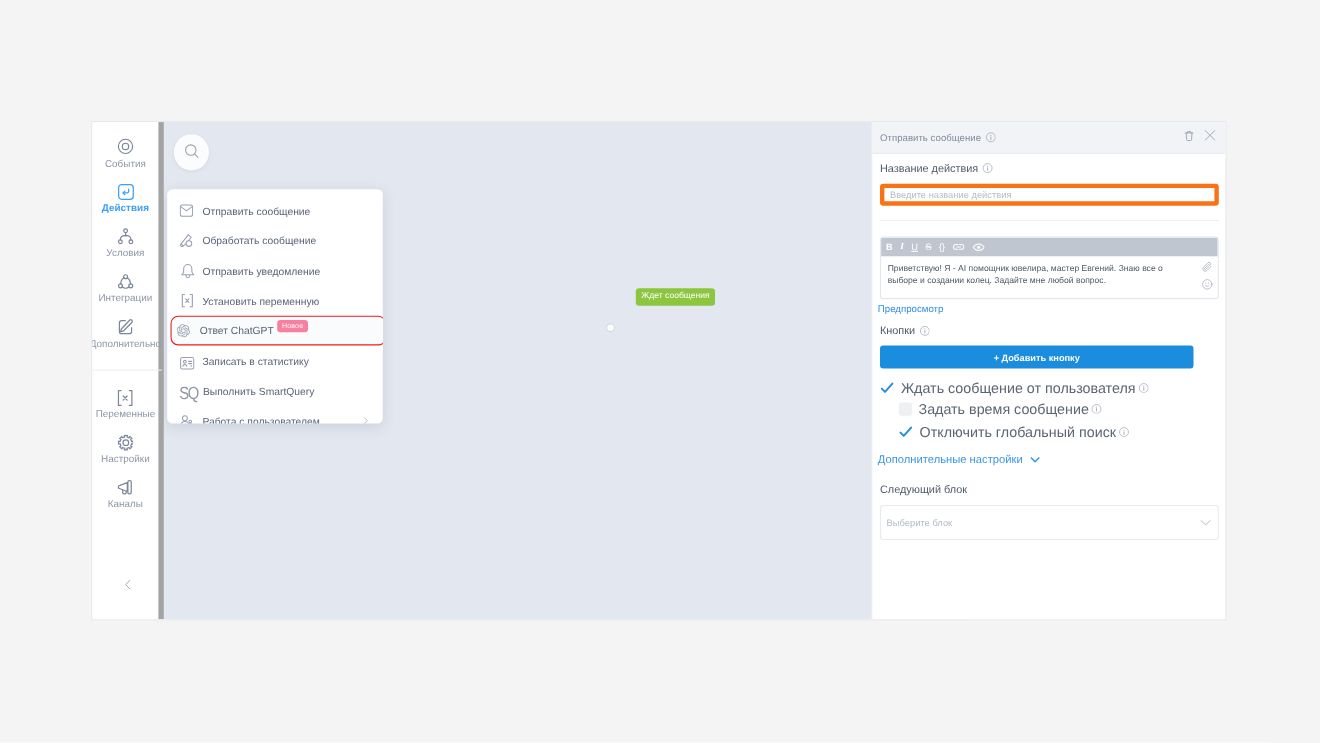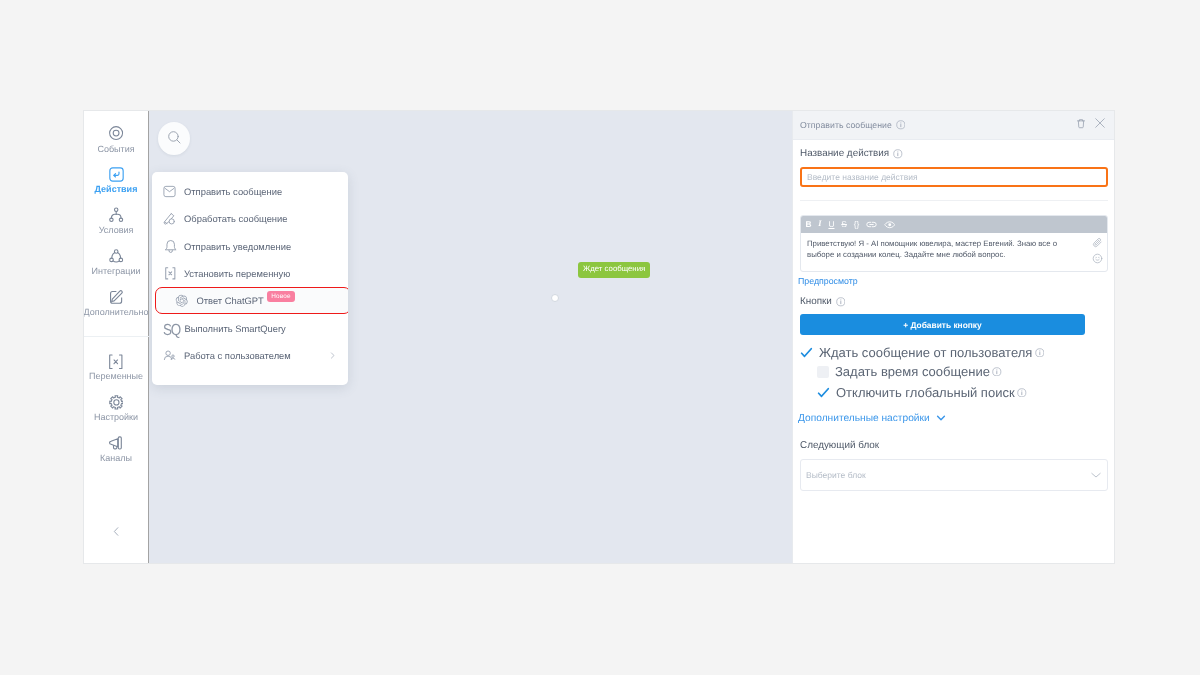--- a/index.html
+++ b/index.html
@@ -6,21 +6,21 @@
   *{box-sizing:border-box;margin:0;padding:0;}
   html,body{width:1200px;height:675px;overflow:hidden;}
   body{background:#f4f4f4;font-family:"Liberation Sans",sans-serif;
        -webkit-font-smoothing:antialiased;text-rendering:geometricPrecision;}
 
   .app{position:absolute;left:84px;top:111px;width:1030px;height:452px;
        background:#fff;display:block;overflow:hidden;box-shadow:0 0 0 1px rgba(200,205,212,.30);}
 
   
   .sidebar{position:absolute;left:0;top:0;width:65px;height:452px;background:#fff;
-           border-right:1px solid #a3a3a3;display:flex;flex-direction:column;align-items:center;}
+           border-right:5px solid #a3a3a3;display:flex;flex-direction:column;align-items:center;}
   .sb-item{width:65px;height:40.8px;display:flex;flex-direction:column;align-items:center;
            cursor:pointer;}
   .sb-icon{height:15px;display:flex;align-items:center;justify-content:center;color:#7b8698;}
   .sb-icon>svg{flex:none;}
   .sb-label{font-size:9px;color:#8d96a6;margin-top:3.5px;letter-spacing:0;white-space:nowrap;line-height:1;}
   .sb-item.active .sb-icon{color:#3ba0f2;}
   .sb-item.active .sb-label{color:#3ba0f2;font-weight:bold;}
   .sb-div{width:65px;height:1px;background:#ecf0f3;margin:6px 0 17px;}
   .sb-collapse{position:absolute;left:0;bottom:20px;width:65px;display:flex;justify-content:center;
                color:#9aa3b2;cursor:pointer;}
@@ -32,21 +32,21 @@
               background:#fbfcfd;display:flex;align-items:center;justify-content:center;
               box-shadow:0 1px 3px rgba(80,95,120,.10);cursor:pointer;color:#9aa2ae;}
 
   
   .menu{position:absolute;left:3px;top:61px;width:196px;background:#fff;border-radius:5px;
         box-shadow:0 3px 12px rgba(70,85,110,.15);overflow:hidden;height:213px;}
   .mi{height:27.3px;display:flex;align-items:center;padding:0 12px 0 10.5px;position:relative;cursor:pointer;}
   .mi-icon{width:14px;height:14px;display:flex;align-items:center;justify-content:flex-start;color:#98a1b0;flex:none;overflow:visible;}
   .mi-icon>svg{flex:none;}
   .mi-label{font-size:9.4px;color:#5a6476;margin-left:7.5px;white-space:nowrap;}
-  .mi.hl{border:1.9px solid #ee1a1a;border-radius:7px;height:27.3px;margin:0 0 0 3px;width:196px;padding-left:19px;background:#fafbfc;box-sizing:border-box;}
+  .mi.hl{border:1.9px solid #ee1a1a;border-radius:7px;height:27.3px;margin:0 0 0 3px;width:196px;padding-left:4px;background:#fafbfc;box-sizing:border-box;}
   .mi-badge{display:inline-block;background:#f97fa0;color:#fff;font-size:6.4px;
             border-radius:3px;padding:2.2px 4.5px 2.2px;margin-left:3px;line-height:1;
             position:relative;top:-4px;letter-spacing:.15px;}
   .mi-chev{position:absolute;right:11px;color:#a8b0bd;display:flex;}
 
   
   .node{position:absolute;left:291px;top:160px;width:230px;height:26px;background:#fff;
         border-radius:3.5px;box-shadow:0 1px 4px rgba(70,85,110,.18);display:flex;
         align-items:center;padding:0 6px 0 8px;z-index:2;}
   .node-icon{color:#96a0ae;display:flex;align-items:center;flex:none;}
@@ -58,22 +58,22 @@
             background:#fff;border:1px solid #d2d8e0;z-index:4;}
 
   
   .panel{position:absolute;left:708px;top:0;width:322px;height:452px;background:#fff;
          border-left:1px solid #e7eaee;}
   .ph{height:29px;background:#f1f3f6;display:flex;align-items:center;padding:0 7px 0 7px;
       border-bottom:1px solid #e9ecf1;}
   .ph-title{font-size:8.7px;color:#828c9e;letter-spacing:.05px;}
   .ph-actions{margin-left:auto;display:flex;align-items:center;gap:8px;color:#9aa3b2;padding-right:1px;}
   .pbody{padding:0 11px;}
-  .flabel{font-size:9.9px;color:#4f5968;display:flex;align-items:flex-end;gap:4px;}
-  .finput{height:20px;border:2px solid #f97316;border-radius:3px;
+  .flabel{font-size:9.9px;color:#4f5968;display:flex;align-items:flex-start;gap:4px;}
+  .finput{height:20px;border:4px solid #f97316;border-radius:3px;
           display:flex;align-items:center;padding:0 5px;font-size:8.5px;color:#b4bcc7;}
   .hr{height:1px;background:#eef0f3;}
 
   .editor{border:1px solid #e4e8ee;border-radius:3px;overflow:hidden;}
   .etb{height:17px;background:#bfc6cf;display:flex;align-items:center;gap:6.8px;padding:0 4.5px;color:#fff;
        font-size:8.4px;line-height:1;}
   .etxt{padding:4.5px 28px 7px 6px;font-size:7.8px;color:#4e5766;line-height:1.5;position:relative;min-height:38px;}
   .e-tools{position:absolute;right:4px;top:4px;display:flex;flex-direction:column;gap:5px;color:#aab2be;}
 
   .link{color:#2e8ce6;font-size:8.8px;display:inline-block;cursor:pointer;}
@@ -253,20 +253,32 @@
       <div class="mi hl">
         <span class="mi-icon">
           <svg width="13.2" height="13.2" viewBox="0 0 24 24" fill="currentColor" stroke="none">
             <path d="M21.55 10.2a5.42 5.42 0 0 0-.47-4.46 5.5 5.5 0 0 0-5.92-2.63A5.43 5.43 0 0 0 11.06 1.3a5.5 5.5 0 0 0-5.24 3.8A5.43 5.43 0 0 0 2.2 7.74a5.5 5.5 0 0 0 .68 6.43 5.42 5.42 0 0 0 .46 4.46 5.5 5.5 0 0 0 5.93 2.63 5.42 5.42 0 0 0 4.09 1.82 5.5 5.5 0 0 0 5.25-3.81 5.43 5.43 0 0 0 3.62-2.63 5.5 5.5 0 0 0-.68-6.43zm-8.2 11.46a4.08 4.08 0 0 1-2.62-.94l.13-.07 4.35-2.5a.71.71 0 0 0 .35-.62v-6.12l1.84 1.06a.07.07 0 0 1 .04.05v5.07a4.1 4.1 0 0 1-4.09 4.07zM4.57 18.1a4.07 4.07 0 0 1-.49-2.73l.13.08 4.35 2.51a.71.71 0 0 0 .71 0l5.31-3.06v2.12a.07.07 0 0 1-.03.06l-4.4 2.53a4.1 4.1 0 0 1-5.58-1.5zM3.43 8.45a4.07 4.07 0 0 1 2.13-1.79v5.17a.69.69 0 0 0 .34.6l5.3 3.05-1.84 1.06a.07.07 0 0 1-.06 0l-4.39-2.53a4.1 4.1 0 0 1-1.48-5.56zm15.1 3.5-5.31-3.07 1.84-1.06a.07.07 0 0 1 .06 0l4.39 2.54a4.08 4.08 0 0 1-.63 7.36v-5.17a.7.7 0 0 0-.35-.6zm1.83-2.75-.13-.08-4.34-2.53a.71.71 0 0 0-.72 0L9.87 9.65V7.53a.06.06 0 0 1 .02-.06l4.4-2.53a4.08 4.08 0 0 1 6.06 4.23zM8.87 12.97l-1.84-1.06a.07.07 0 0 1-.04-.05V6.79a4.08 4.08 0 0 1 6.69-3.13l-.13.07-4.35 2.5a.71.71 0 0 0-.35.62zm1-2.15L12.25 9.4l2.37 1.37v2.73l-2.36 1.37-2.37-1.37z"></path>
           </svg>
         </span>
         <span class="mi-label">Ответ ChatGPT</span>
         <span class="mi-badge">Новое</span>
       </div>
 
+      <div class="mi">
+        <span class="mi-icon">
+          <svg width="14.4" height="14.4" viewBox="0 0 24 24" fill="none" stroke="currentColor" stroke-width="1.6" stroke-linecap="round" stroke-linejoin="round" style="margin-top:4.5px">
+            <rect x="2" y="3.2" width="20" height="17.6" rx="2.6"></rect>
+            <circle cx="8.4" cy="9.8" r="2.1"></circle>
+            <path d="M5.2 16.6a3.3 3.3 0 0 1 6.4 0"></path>
+            <path d="M14 9.1h4.8M14 12.6h4.8" stroke-width="1.9"></path>
+            <circle cx="18" cy="16.4" r="1.15" fill="currentColor" stroke="none"></circle>
+          </svg>
+        </span>
+        <span class="mi-label">Записать в статистику</span>
+      </div>
 
       <div class="mi">
         <span class="mi-icon" style="font-size:16px;color:#8d96a5;font-family:'Liberation Sans',sans-serif;letter-spacing:-1.4px;width:14.5px;line-height:1;margin-top:6.6px;overflow:visible;transform:scaleX(.84);transform-origin:left center;">SQ</span>
         <span class="mi-label" style="margin-left:7.5px">Выполнить SmartQuery</span>
       </div>
 
       <div class="mi">
         <span class="mi-icon">
           <svg width="13" height="13" viewBox="0 0 24 24" fill="none" stroke="currentColor" stroke-width="1.7">
             <circle cx="9.4" cy="7.8" r="4.1"></circle>

